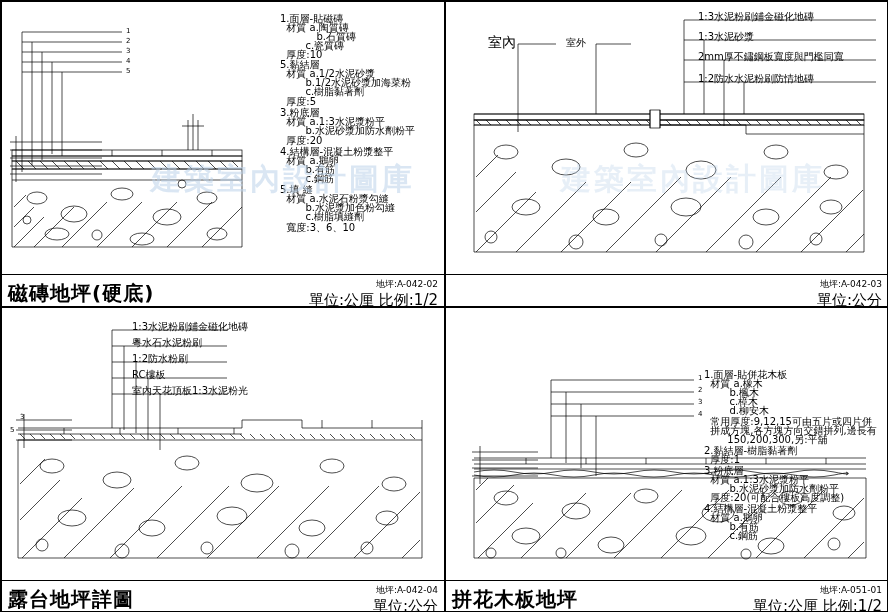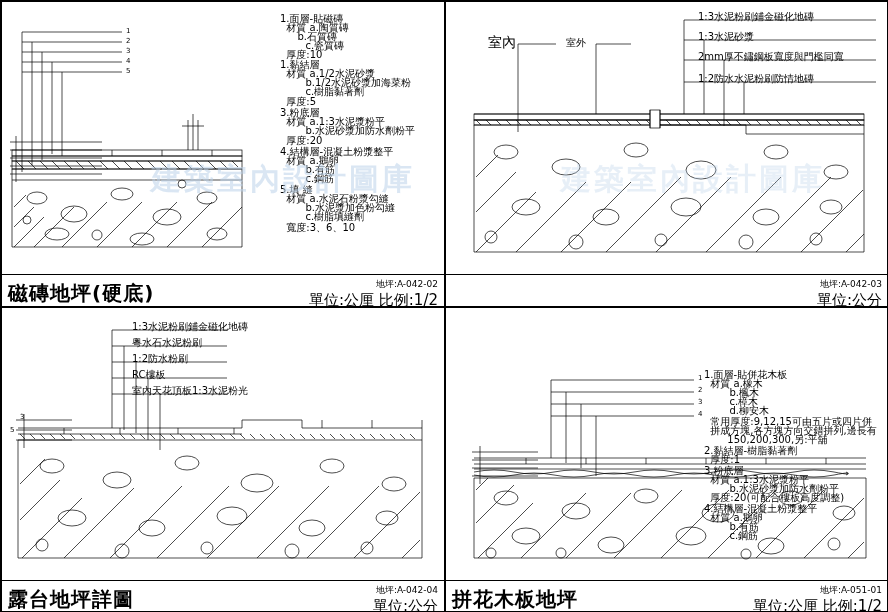--- a/index.html
+++ b/index.html
@@ -87,24 +87,24 @@
         </g>
       </svg>
       <div class="num" style="left:124px;top:25px;">1</div>
       <div class="num" style="left:124px;top:35px;">2</div>
       <div class="num" style="left:124px;top:45px;">3</div>
       <div class="num" style="left:124px;top:55px;">4</div>
       <div class="num" style="left:124px;top:65px;">5</div>
 
       <div class="note" style="left:278px;top:12px;">1.面層-貼磁磚</div>
       <div class="note" style="left:278px;top:21px;">  材質 a.陶質磚</div>
-      <div class="note" style="left:270px;top:30px;">        b.石質磚</div>
+      <div class="note" style="left:289px;top:30px;">        b.石質磚</div>
       <div class="note" style="left:278px;top:39px;">        c.瓷質磚</div>
       <div class="note" style="left:278px;top:48px;">  厚度:10</div>
-      <div class="note" style="left:278px;top:58px;">1.黏結層</div>
+      <div class="note" style="left:278px;top:58px;">5.黏結層</div>
       <div class="note" style="left:278px;top:67px;">  材質 a.1/2水泥砂漿</div>
       <div class="note" style="left:278px;top:76px;">        b.1/2水泥砂漿加海菜粉</div>
       <div class="note" style="left:278px;top:85px;">        c.樹脂黏著劑</div>
       <div class="note" style="left:278px;top:95px;">  厚度:5</div>
       <div class="note" style="left:278px;top:106px;">3.粉底層</div>
       <div class="note" style="left:278px;top:115px;">  材質 a.1:3水泥漿粉平</div>
       <div class="note" style="left:278px;top:124px;">        b.水泥砂漿加防水劑粉平</div>
       <div class="note" style="left:278px;top:134px;">  厚度:20</div>
       <div class="note" style="left:278px;top:145px;">4.結構層-混凝土粉漿整平</div>
       <div class="note" style="left:278px;top:154px;">  材質 a.鵝卵</div>

